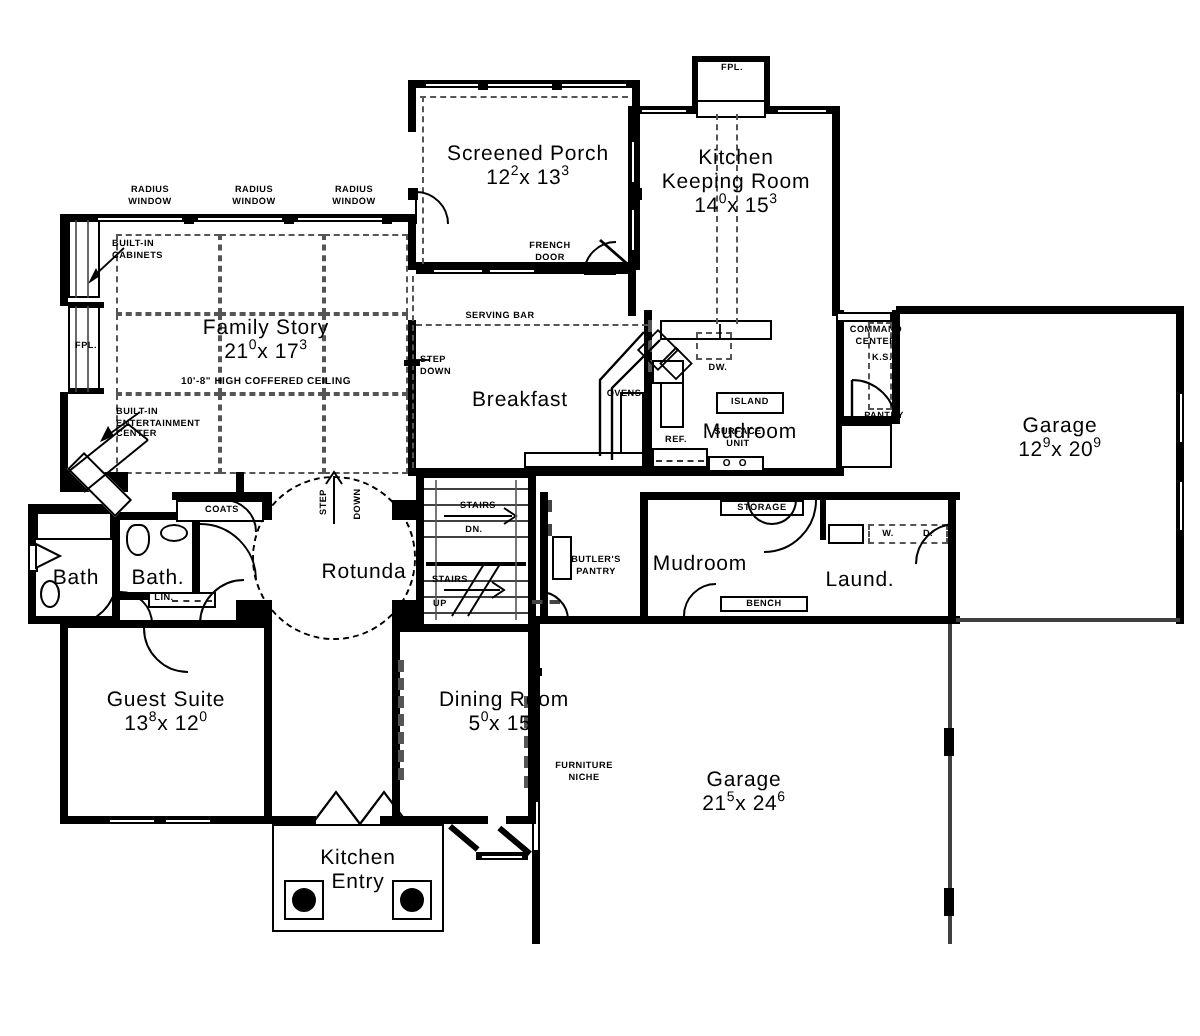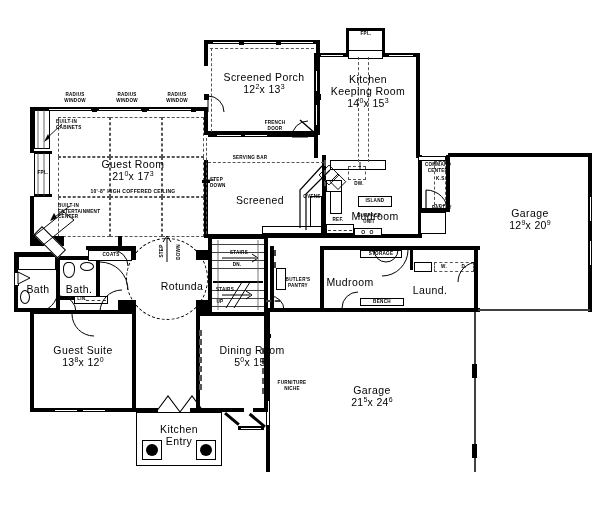--- a/index.html
+++ b/index.html
@@ -438,27 +438,27 @@
     <div class="dim"><span>12</span><sup>2</sup>x <span>13</span><sup>3</sup></div>
   </div>
 
   <div class="room" style="left:318px;top:74px;width:100px;">
     <div class="nm">Kitchen</div>
     <div class="nm">Keeping Room</div>
     <div class="dim"><span>14</span><sup>0</sup>x <span>15</span><sup>3</sup></div>
   </div>
 
   <div class="room" style="left:74px;top:159px;width:118px;">
-    <div class="nm">Guest Room</div>
+    <div class="nm">Family Story</div>
     <div class="dim"><span>21</span><sup>0</sup>x <span>17</span><sup>3</sup></div>
   </div>
   <div class="lbl" style="left:60px;top:188px;width:146px;font-size:5px;">10'-8" HIGH COFFERED CEILING</div>
 
   <div class="room" style="left:218px;top:195px;width:84px;">
-    <div class="nm">Screened</div>
+    <div class="nm">Breakfast</div>
   </div>
 
   <div class="room" style="left:340px;top:211px;width:70px;">
     <div class="nm">Mudroom</div>
   </div>
 
   <div class="room" style="left:478px;top:208px;width:104px;">
     <div class="nm">Garage</div>
     <div class="dim"><span>12</span><sup>9</sup>x <span>20</span><sup>9</sup></div>
   </div>

